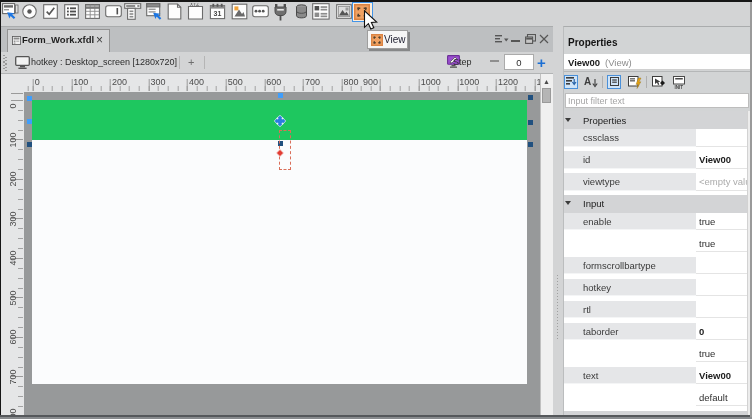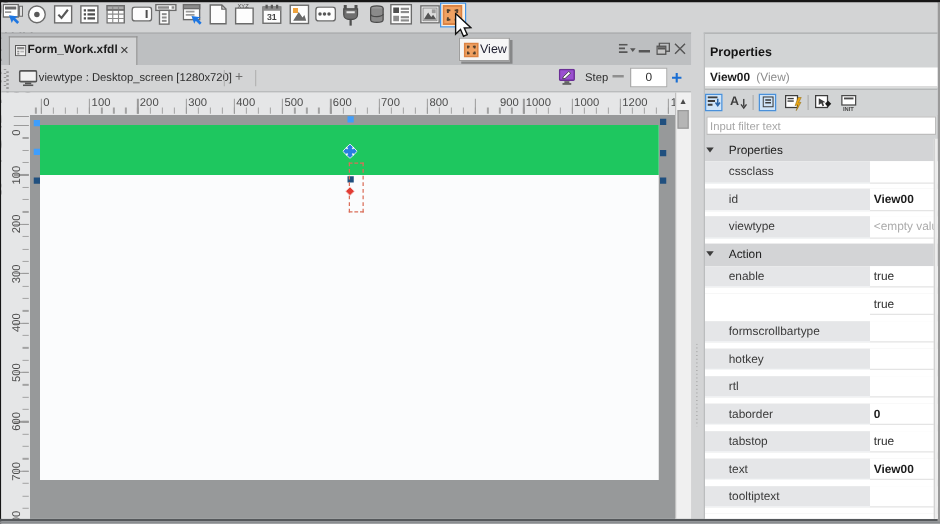--- a/index.html
+++ b/index.html
@@ -155,51 +155,51 @@
 
 <div class="abs" style="left:1px;top:52px;width:552px;height:22px;background:#d3d4d5;border-bottom:1px solid #b2b4b5;"></div>
 <div id="row2">
   <div class="abs" style="left:2.5px;top:55px;width:2px;height:16px;background-image:repeating-linear-gradient(#9a9a9a 0 1.2px, transparent 1.2px 3.2px);"></div>
     <div class="abs" style="left:5px;top:56.5px;width:2px;height:16px;background-image:repeating-linear-gradient(#9a9a9a 0 1.2px, transparent 1.2px 3.2px);"></div>
   <svg class="abs" style="left:15px;top:56px;" width="15" height="13" viewBox="0 0 15 13">
     <rect x="0.7" y="0.7" width="13.6" height="8.6" rx="1" fill="#f2f2f2" stroke="#555" stroke-width="1.3"></rect>
     <rect x="5" y="10" width="5" height="1.4" fill="#555"></rect>
     <rect x="3.4" y="11.6" width="8.2" height="1.4" fill="#555"></rect>
   </svg>
-  <div class="abs" style="left:31px;top:57px;font-size:9px;color:#2c2c2c;white-space:nowrap;">viewtype : Desktop_screen [1280x720]</div>
+  <div class="abs" style="left:31px;top:57px;font-size:9px;color:#2c2c2c;white-space:nowrap;">hotkey : Desktop_screen [1280x720]</div>
   <div class="abs" style="left:179px;top:56px;width:1px;height:13px;background:#b5b5b5;"></div>
   <div class="abs" style="left:188px;top:56px;font-size:11px;color:#6e6e6e;">+</div>
   <div class="abs" style="left:204px;top:56px;width:1px;height:13px;background:#b5b5b5;"></div>
   <svg class="abs" style="left:447px;top:55px;" width="13" height="13" viewBox="0 0 13 13">
     <rect x="0.6" y="0.6" width="11.8" height="8.6" rx="0.8" fill="#9b4fd0" stroke="#6b2f96" stroke-width="1.1"></rect>
     <path d="M3.5 6.5 L8 2.2 L9.5 3.6 L5 7.8 L3.2 8 Z" fill="#ffffff" stroke="#3a3a3a" stroke-width="0.7"></path>
     <rect x="4.5" y="10" width="4" height="1.3" fill="#555"></rect>
     <rect x="3" y="11.5" width="7" height="1.3" fill="#555"></rect>
   </svg>
-  <div class="abs" style="left:468px;top:57px;font-size:9px;color:#2c2c2c;">Step</div>
+  <div class="abs" style="left:453px;top:57px;font-size:9px;color:#2c2c2c;">Step</div>
   <div class="abs" style="left:490px;top:60px;width:9px;height:1.6px;background:#8f8f8f;"></div>
   <div class="abs" style="left:504px;top:54px;width:30px;height:16px;background:#ffffff;border:1px solid #ababab;"></div>
   <div class="abs" style="left:504px;top:57px;width:30px;height:11px;font-size:9.5px;color:#2c2c2c;text-align:center;">0</div>
   <div class="abs" style="left:537px;top:54px;font-size:15px;font-weight:bold;color:#1b6fd4;">+</div>
 </div>
 
 <div class="abs" style="left:1px;top:74px;width:23px;height:18px;background:#e5e6e7;"></div>
 <div id="hruler" class="abs" style="left:24px;top:74px;width:516px;height:18px;background:#e5e6e7;overflow:hidden;">
     <div class="minor"></div>
     <div class="major"></div>
     <div class="num" style="left:10.7px;">0</div>
     <div class="num" style="left:49.3px;">100</div>
     <div class="num" style="left:87.9px;">200</div>
     <div class="num" style="left:126.5px;">300</div>
     <div class="num" style="left:165.1px;">400</div>
     <div class="num" style="left:203.7px;">500</div>
     <div class="num" style="left:242.3px;">600</div>
     <div class="num" style="left:280.9px;">700</div>
     <div class="num" style="left:319.5px;">800</div>
-    <div class="num" style="left:376px;">900</div>
+    <div class="num" style="left:339px;">900</div>
     <div class="num" style="left:396.7px;">1000</div>
     <div class="num" style="left:435.3px;">1000</div>
     <div class="num" style="left:473.9px;">1200</div>
     <div class="num" style="left:512.5px;">1300</div>
   </div>
 <div id="vruler" class="abs" style="left:1px;top:92px;width:23px;height:323px;background:#e5e6e7;overflow:hidden;">
     <div class="minor"></div>
     <div class="major"></div>
     <div class="num" style="top:9.0px;">0</div>
     <div class="num" style="top:42.5px;">100</div>
@@ -340,21 +340,21 @@
     <div class="prow">
         <div class="lbl">
           <span>viewtype</span>
         </div>
         <div class="val">
           <span style="color:#ababab;">&lt;empty value&gt;</span>
         </div>
       </div>
     <div class="sechdr">
         <div class="arr"></div>
-        <div class="t">Action</div>
+        <div class="t">Input</div>
       </div>
     <div class="prow">
         <div class="lbl">
           <span>enable</span>
         </div>
         <div class="val">
           <span>true</span>
         </div>
       </div>
     <div class="prow">
@@ -382,40 +382,31 @@
       </div>
     <div class="prow">
         <div class="lbl">
           <span>taborder</span>
         </div>
         <div class="val">
           <b>0</b>
         </div>
       </div>
     <div class="prow">
-        <div class="lbl">
-          <span>tabstop</span>
-        </div>
         <div class="val">
           <span>true</span>
         </div>
       </div>
     <div class="prow">
         <div class="lbl">
           <span>text</span>
         </div>
         <div class="val">
           <b>View00</b>
         </div>
-      </div>
-    <div class="prow">
-        <div class="lbl">
-          <span>tooltiptext</span>
-        </div>
-        <div class="val"></div>
       </div>
     <div class="prow">
         <div class="val">
           <span>default</span>
         </div>
       </div>
     <div class="sechdr">
         <div class="t" style="top:1px;">Appearance</div>
       </div>
   </div>

